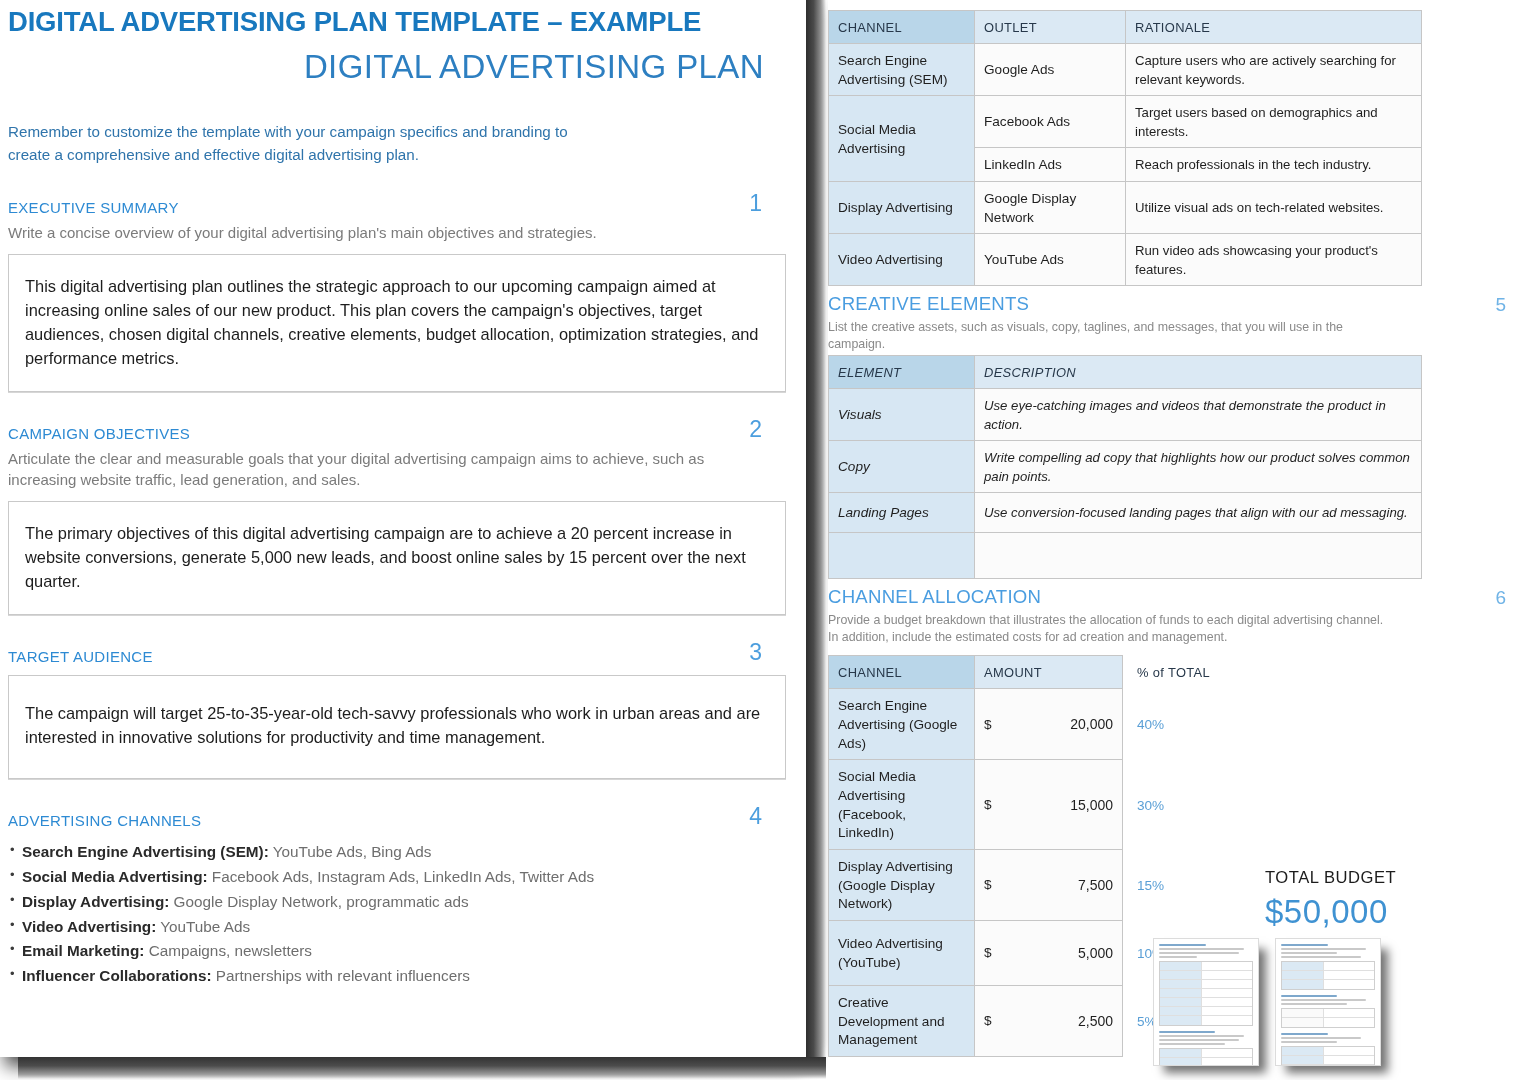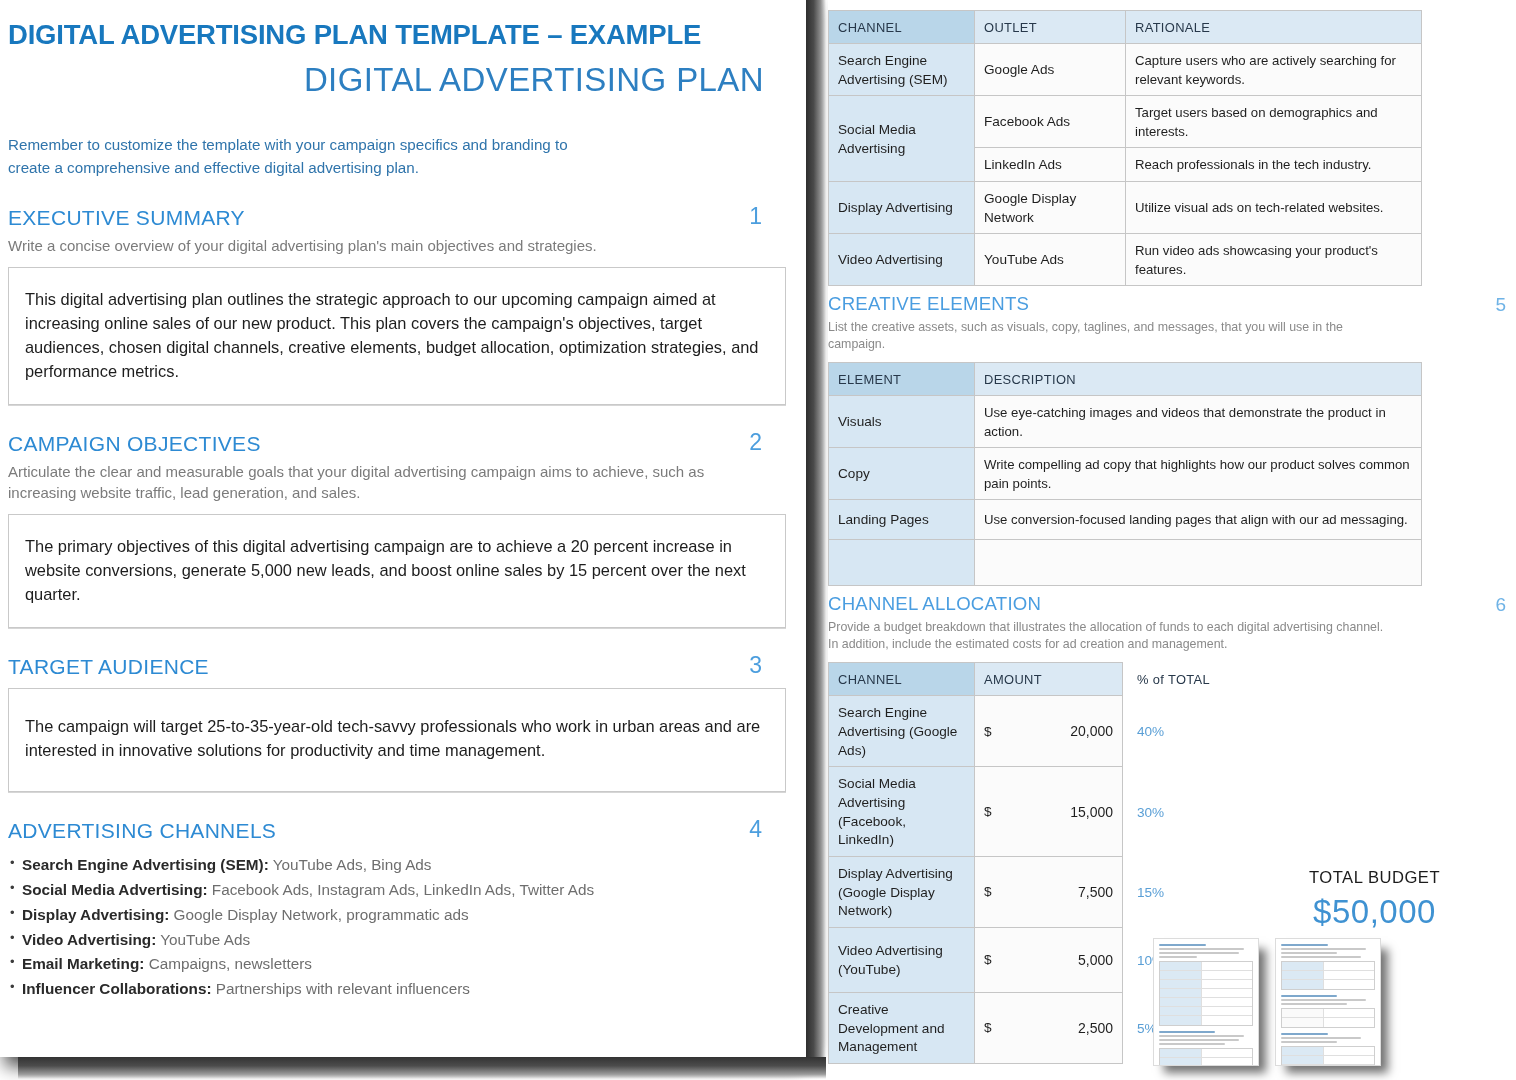--- a/index.html
+++ b/index.html
@@ -22,36 +22,36 @@
     background: linear-gradient(to right, #2e2e2e 0%, #4a4a4a 38%, #8d8d8d 72%, rgba(255,255,255,0) 100%);
   }
   .left-shadow-b {
     position:absolute; left:18px; top:1057px; width:808px; height:22px;
     background: linear-gradient(to bottom, #333 0%, #4c4c4c 40%, #9a9a9a 78%, rgba(255,255,255,0) 100%);
   }
   .lp-inner { padding: 0 20px 0 8px; }
 
   .doc-title {
     color: #1878be; font-weight: bold; font-size: 27.5px; letter-spacing: -0.2px;
-    line-height: 1.1; padding-top: 20px; white-space: nowrap;
+    line-height: 1.1; padding-top: 7px; white-space: nowrap;
   }
   .doc-subtitle {
     color: #2d7fc1; font-size: 33px; font-weight: 400; letter-spacing: .4px;
     text-align: right; padding: 12px 22px 0 0; line-height: 1.1;
   }
   .intro-note {
     color: #2f74ab; font-size: 15.2px; line-height: 1.52; margin-top: 34px;
     max-width: 600px;
   }
 
   .sec-head-row {
     display:flex; align-items:flex-end; justify-content:space-between;
     margin-top: 26px;
   }
-  .sec-title { color:#2d8ad3; font-size: 21px; letter-spacing:.3px; line-height:1; }
+  .sec-title { color:#2d8ad3; font-size: 15px; letter-spacing:.3px; line-height:1; }
   .sec-num { color:#4c9ede; font-size: 23px; line-height:1; padding-right: 24px; font-weight:300; }
   .sec-desc {
     color:#7b7b7b; font-size: 15px; line-height:1.42; margin-top: 7px; max-width: 760px;
   }
   .text-box {
     border: 1px solid #c9c9c9; margin-top: 11px; padding: 20px 18px 20px 16px;
     background:#fff; box-shadow: 0 1px 0 #d6d6d6;
   }
   .text-box p { color:#1d1d1d; font-size: 16.4px; line-height: 1.46; }
 
@@ -90,21 +90,21 @@
   table.budget { border-collapse: collapse; table-layout: fixed; }
   table.budget td.bd { border:1px solid #c6c6c6; padding: 7px 9px; vertical-align: middle; }
   .amt-cell { background:#fbfbfb; position: relative; height: 100%; }
   .amt-inner { display:flex; justify-content:space-between; align-items:center; }
   .amt-sign { font-size:13.6px; color:#1f1f1f; }
   .amt-val { font-size:14px; color:#1f1f1f; }
   .pct-cell { border:none !important; background:transparent; padding-left: 14px !important; }
   .pct-txt { font-size:13.6px; color:#5a9fd6; }
   .hd-amount { text-align:left; }
 
-  .total-block { position:absolute; right: 24px; top: 868px; width: 235px; text-align:center; }
+  .total-block { position:absolute; right: 16px; top: 868px; width: 235px; }
   .total-label { font-size: 16.6px; color:#1c1c1c; letter-spacing:.5px; }
   .total-value { font-size: 33px; color:#3f92d2; margin-top: 5px; letter-spacing:.5px; }
 
   
   .thumbs { position:absolute; left: 325px; top: 938px; display:flex; gap: 16px; }
   .thumb {
     width: 106px; height: 128px; background:#fff; border:1px solid #dcdcdc;
     box-shadow: 9px 9px 9px -2px rgba(0,0,0,.55); position:relative; overflow:hidden;
     filter: blur(0.5px);
   }
@@ -220,21 +220,21 @@
           </tr>
         </tbody>
     </table>
 
     <div class="rp-sec-row">
       <div class="rp-sec-title">CREATIVE ELEMENTS</div>
       <div class="rp-sec-num">5</div>
     </div>
     <div class="rp-sec-desc">List the creative assets, such as visuals, copy, taglines, and messages, that you will use in the campaign.</div>
 
-    <table class="tbl" id="creative-table" style="width:593px; margin-top:9px;">
+    <table class="tbl" id="creative-table" style="width:593px; margin-top:2px;font-style:italic;">
       <colgroup>
           <col style="width:146px">
           <col style="width:447px">
         </colgroup>
       <thead>
         <tr>
           <th class="hd-dark"><span class="th-txt">ELEMENT</span></th>
           <th class="hd-light"><span class="th-txt">DESCRIPTION</span></th>
         </tr>
       </thead>

